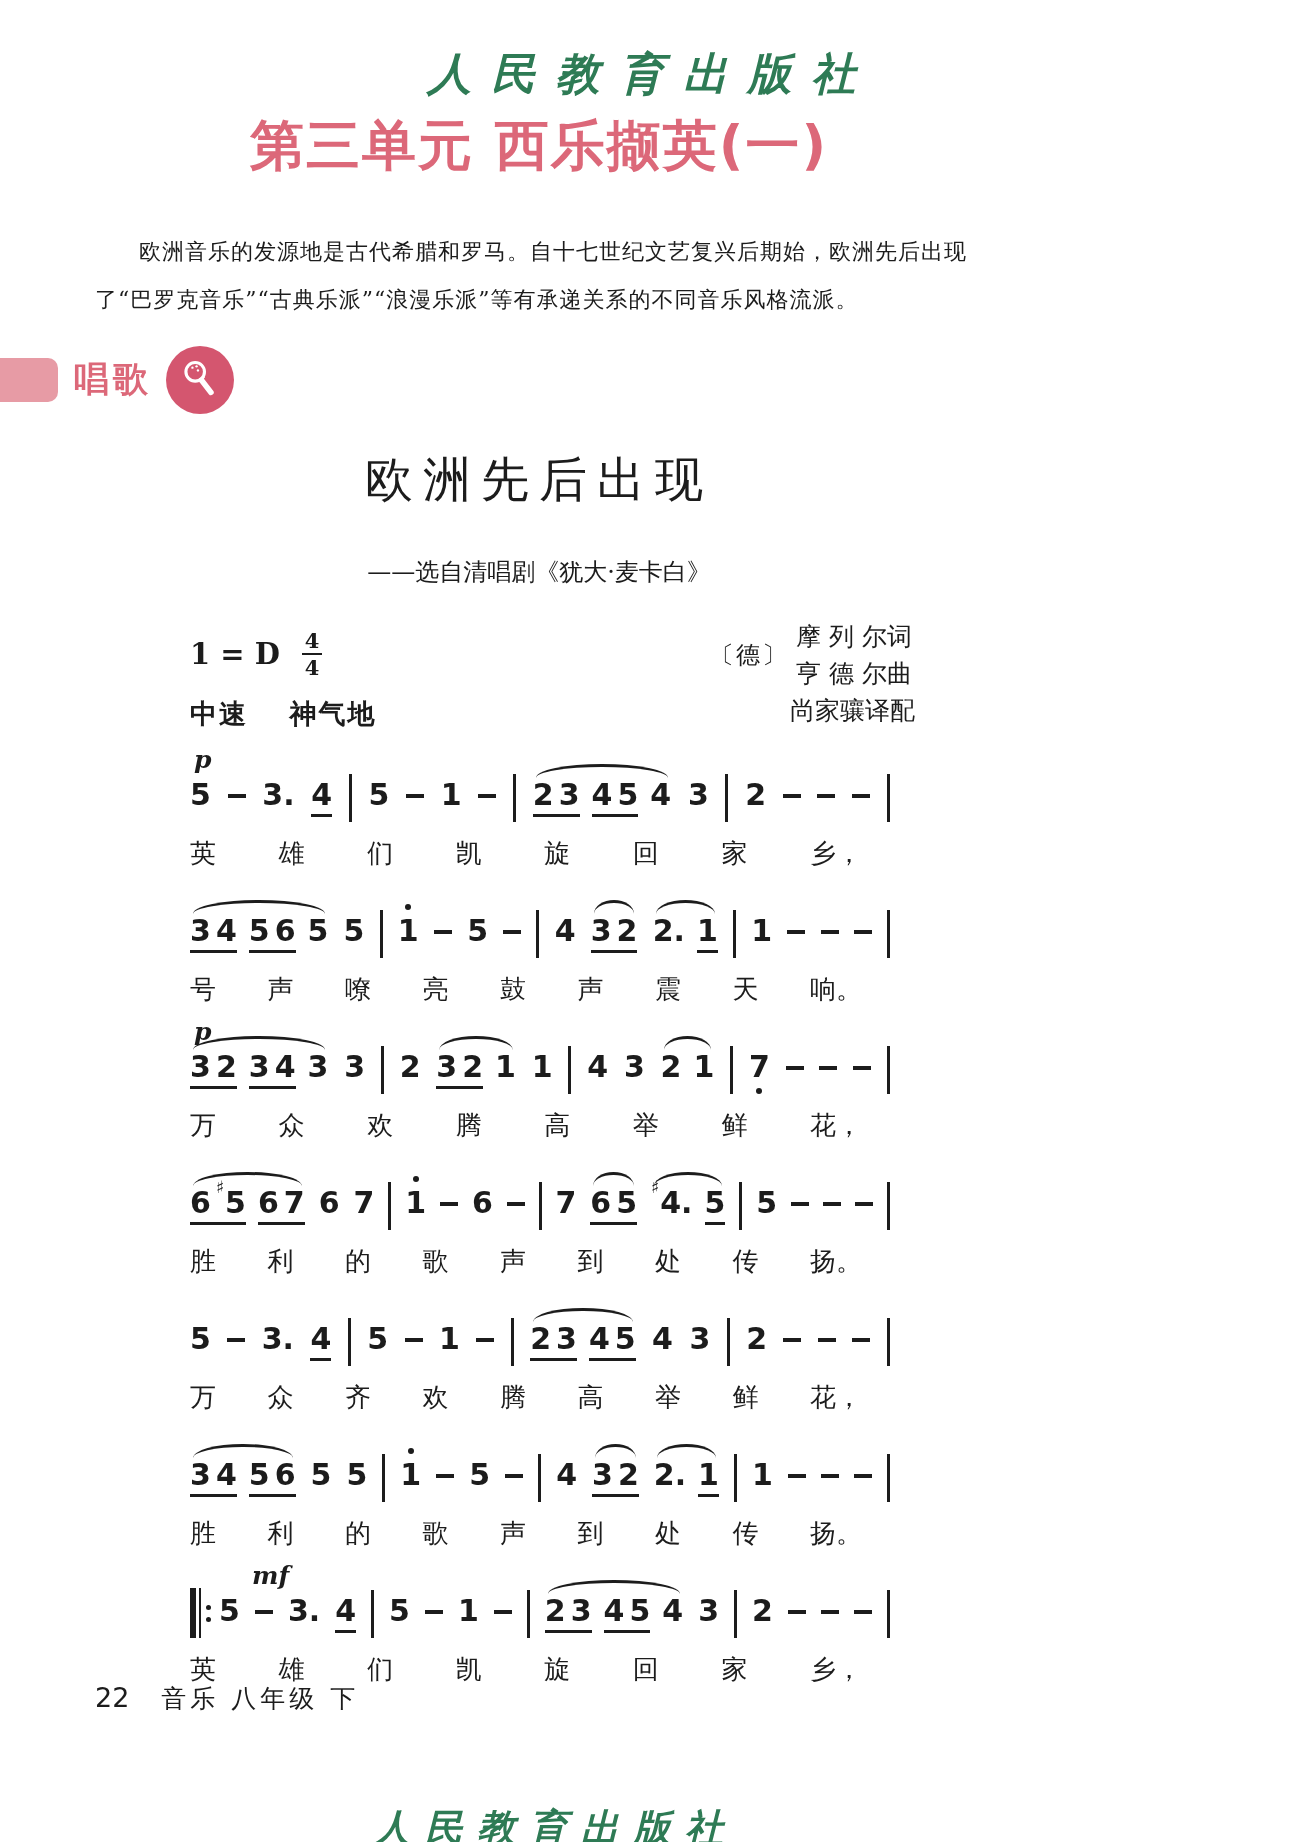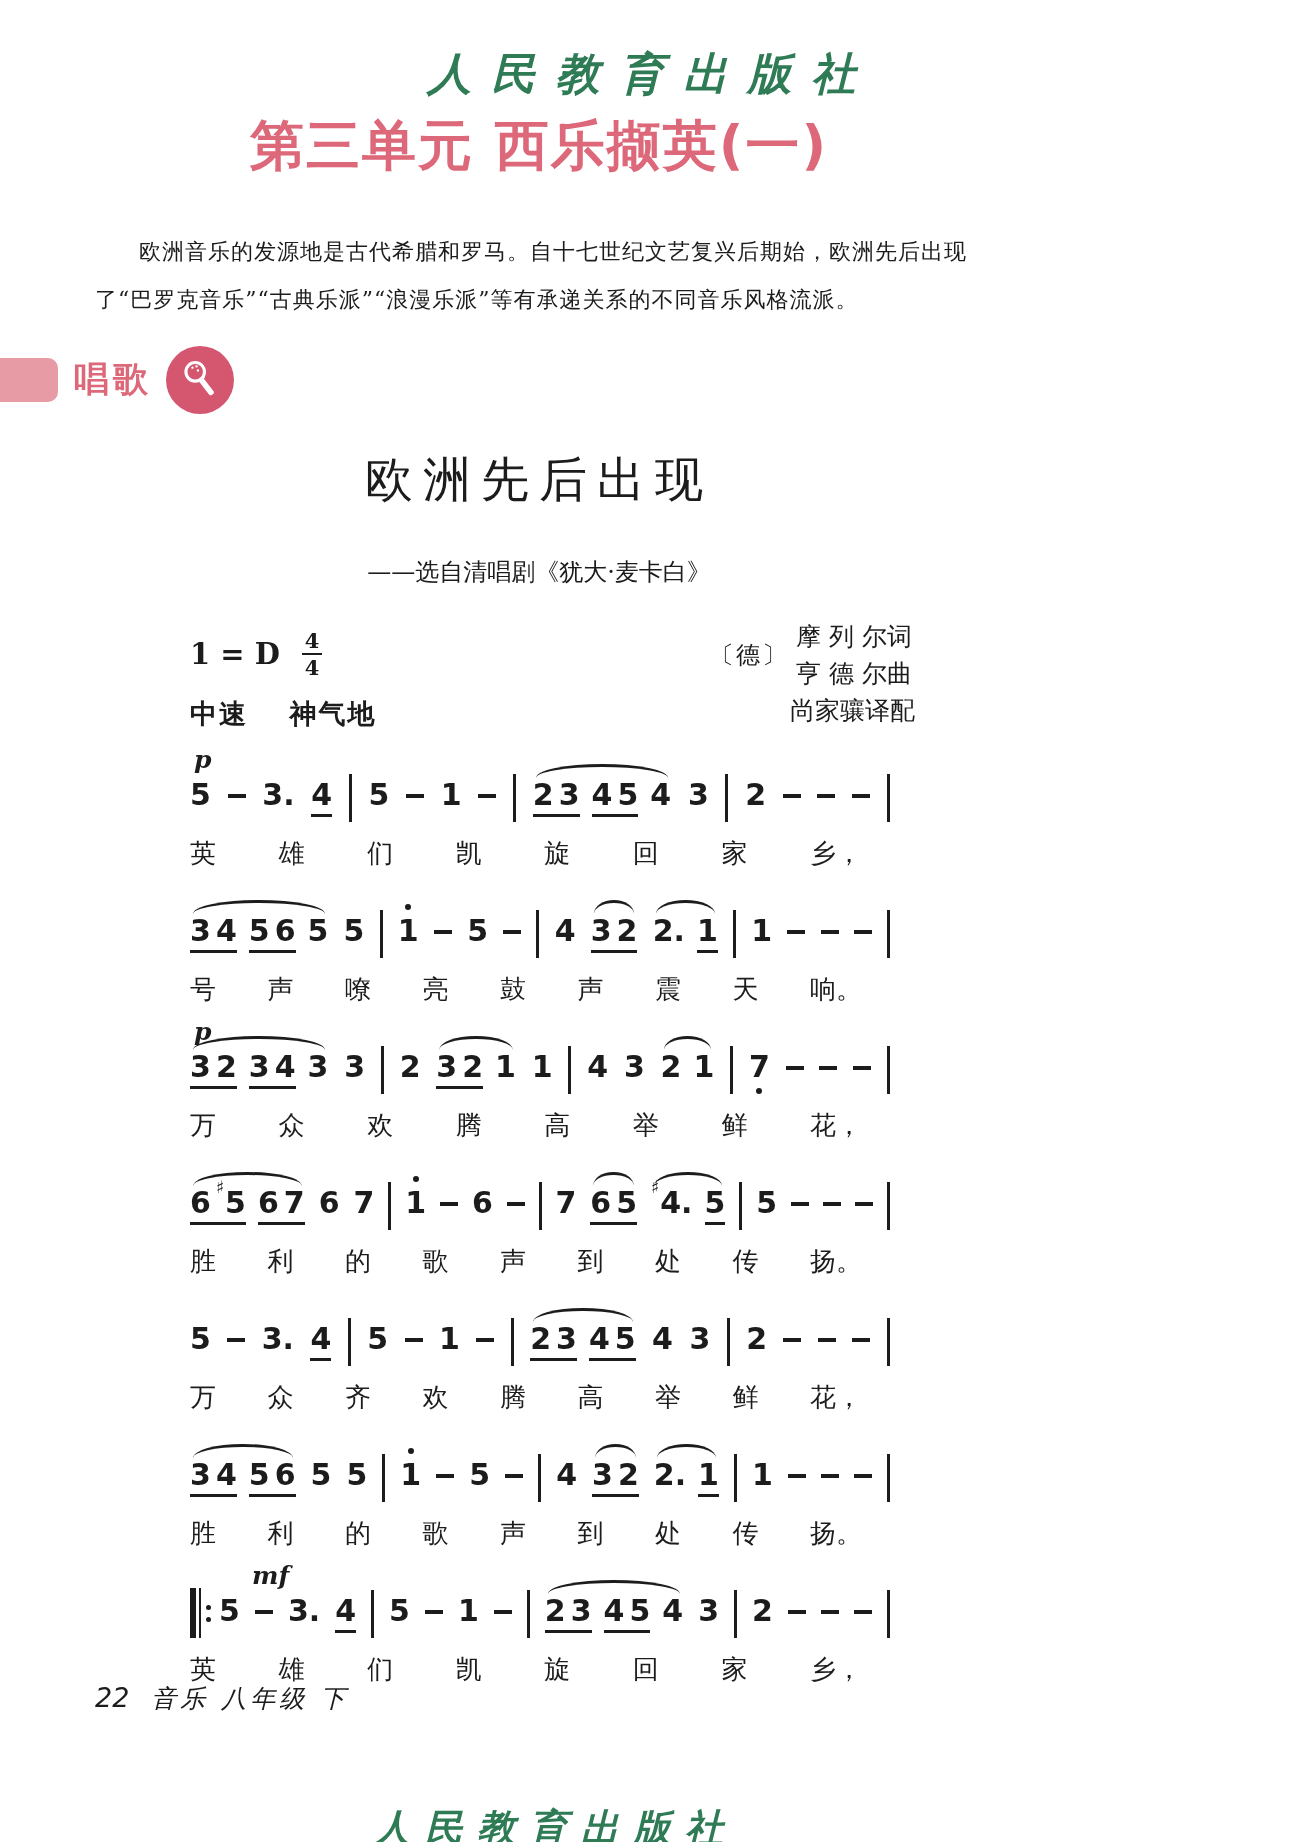--- a/index.html
+++ b/index.html
@@ -73,21 +73,21 @@
   .od.down{bottom:-10px;}
   .grp{display:inline-flex;gap:8px;align-items:flex-start;}
   .rep{display:inline-flex;gap:3px;align-items:center;height:46px;margin-top:-4px;}
   .rep .thick{width:6px;height:50px;background:var(--ink,#1c1c1c);}
   .rep .thin{width:2px;height:50px;background:var(--ink,#1c1c1c);}
   .rep .dots{display:flex;flex-direction:column;gap:7px;margin-left:2px;}
   .rep .dots i{width:5px;height:5px;border-radius:50%;background:var(--ink,#1c1c1c);display:block;}
   .lyrics{display:flex;justify-content:space-between;margin-top:12px;padding-right:28px;font-size:26px;}
 
   
-  .footer{position:absolute;top:1682px;left:95px;display:flex;align-items:baseline;gap:22px;font-style:italic;}
+  .footer{position:absolute;top:1682px;left:95px;display:flex;align-items:baseline;gap:32px;}
   .footer .pn{font-family:"DejaVu Sans",sans-serif;font-size:27px;}
   .footer .bl{font-size:25px;letter-spacing:4px;}
 </style>
 </head>
 <body>
 
 <div class="page">
 
   <div class="logo logo-top">人民教育出版社</div>
 

